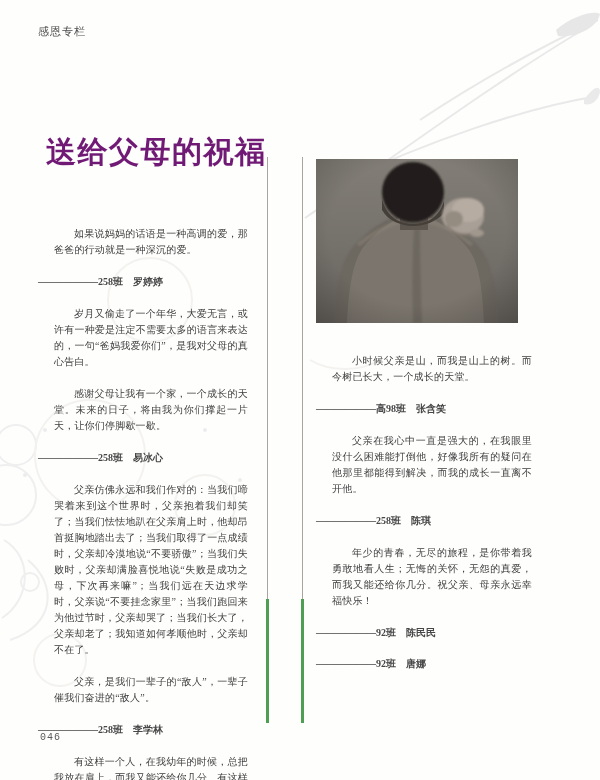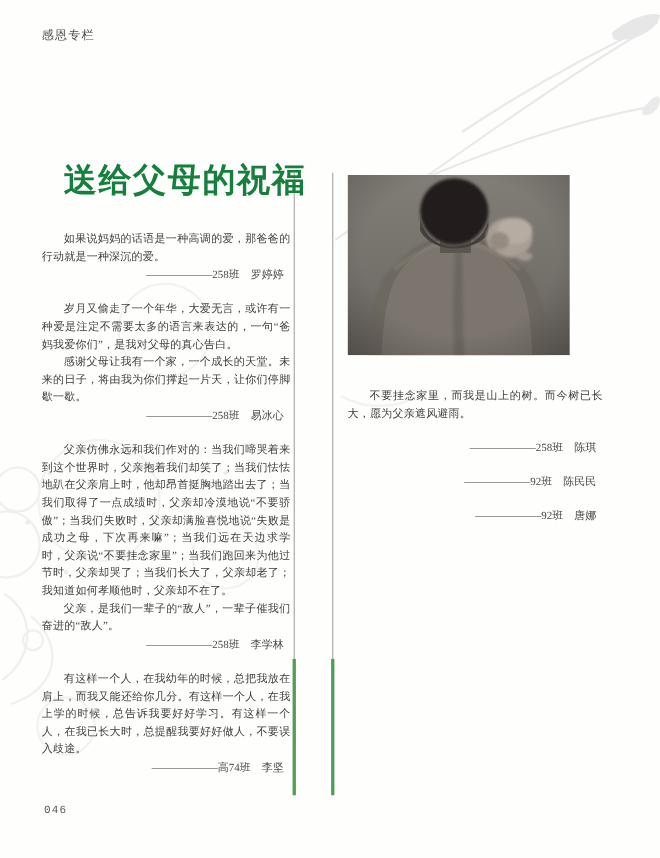--- a/index.html
+++ b/index.html
@@ -9,43 +9,43 @@
     font-family:"Liberation Serif","DejaVu Serif",serif;
     color:#3d3d3d;
   }
   .bg-decor{position:absolute;left:0;top:0;z-index:0;}
   .header{
     position:absolute;left:38px;top:24px;z-index:2;
     font-family:"Liberation Sans","DejaVu Sans",sans-serif;
     font-size:11px;color:#4c4c4c;letter-spacing:1px;
   }
   .title{
-    position:absolute;left:46px;top:132px;margin:12px;z-index:2;
+    position:absolute;left:46px;top:132px;margin:0;z-index:2;
     font-family:"Liberation Sans","DejaVu Sans",sans-serif;
-    font-size:30px;font-weight:bold;color:#15803d;letter-spacing:1.5px;
+    font-size:30px;font-weight:bold;color:#701a75;letter-spacing:1.5px;
   }
   .vline{position:absolute;width:1px;background:#a9a49e;top:157px;height:443px;z-index:1;}
   .vline-left{left:267px;}
   .vline-right{left:302px;}
   .green-bar{position:absolute;width:3px;background:#4f9e53;top:599px;height:124px;z-index:1;}
   .green-left{left:266px;}
   .green-right{left:301px;}
   .col{position:absolute;z-index:2;}
   .col-left{left:38px;top:210px;width:226px;}
   .col-right{left:316px;top:159px;width:232px;}
   .photo{margin:0 0 30px 0;width:202px;height:164px;display:block;}
   .photo svg{display:block;}
   .block{margin-bottom:15px;}
   .para{
-    margin:0;font-size:10px;line-height:16px;text-indent:2em;
+    margin:16px;font-size:10px;line-height:16px;text-indent:2em;
     text-align:justify;color:#3d3d3d;letter-spacing:0.2px;
   }
   .attr{
     margin:1px 0 0 0;font-size:10px;line-height:16px;
-    text-align:right;padding-right:6px;color:#474747;white-space:nowrap;
+    padding-right:6px;color:#474747;white-space:nowrap;font-weight:bold;
   }
   .page-number{
     position:absolute;left:40px;top:732px;z-index:2;
     font-family:Liberation Mono, monospace;
     font-size:10px;color:#5a5a5a;letter-spacing:1px;
   }
 </style>
 </head>
 <body>
 
@@ -153,28 +153,31 @@
           <ellipse cx="152" cy="51" rx="16" ry="12" fill="#b6aca2"></ellipse>
           <ellipse cx="138" cy="60" rx="9" ry="8" fill="#948b81"></ellipse>
           <path d="M131,66 A22 22 0 0 0 161,72" stroke="#897f76" stroke-width="2" fill="none"></path>
           <ellipse cx="161" cy="74" rx="7" ry="4" fill="#a0978d"></ellipse>
         </g>
         <rect width="202" height="164" fill="url(#vig)"></rect>
       </svg>
     </figure>
 
     <div class="block">
-      <p class="para">不要挂念家里，而我是山上的树。而今树已长大，愿为父亲遮风避雨。</p>
+      <p class="para">小时候父亲是山，而我是山上的树。而今树已长大，一个成长的天堂。</p>
+      <p class="attr">——————高98班　张含笑</p>
     </div>
 
     <div class="block">
+      <p class="para">父亲在我心中一直是强大的，在我眼里没什么困难能打倒他，好像我所有的疑问在他那里都能得到解决，而我的成长一直离不开他。</p>
       <p class="attr">——————258班　陈琪</p>
     </div>
 
     <div class="block">
+      <p class="para">年少的青春，无尽的旅程，是你带着我勇敢地看人生；无悔的关怀，无怨的真爱，而我又能还给你几分。祝父亲、母亲永远幸福快乐！</p>
       <p class="attr">——————92班　陈民民</p>
     </div>
 
     <div class="block">
       <p class="attr">——————92班　唐娜</p>
     </div>
 
   </div>
 
   <div class="page-number">046</div>

